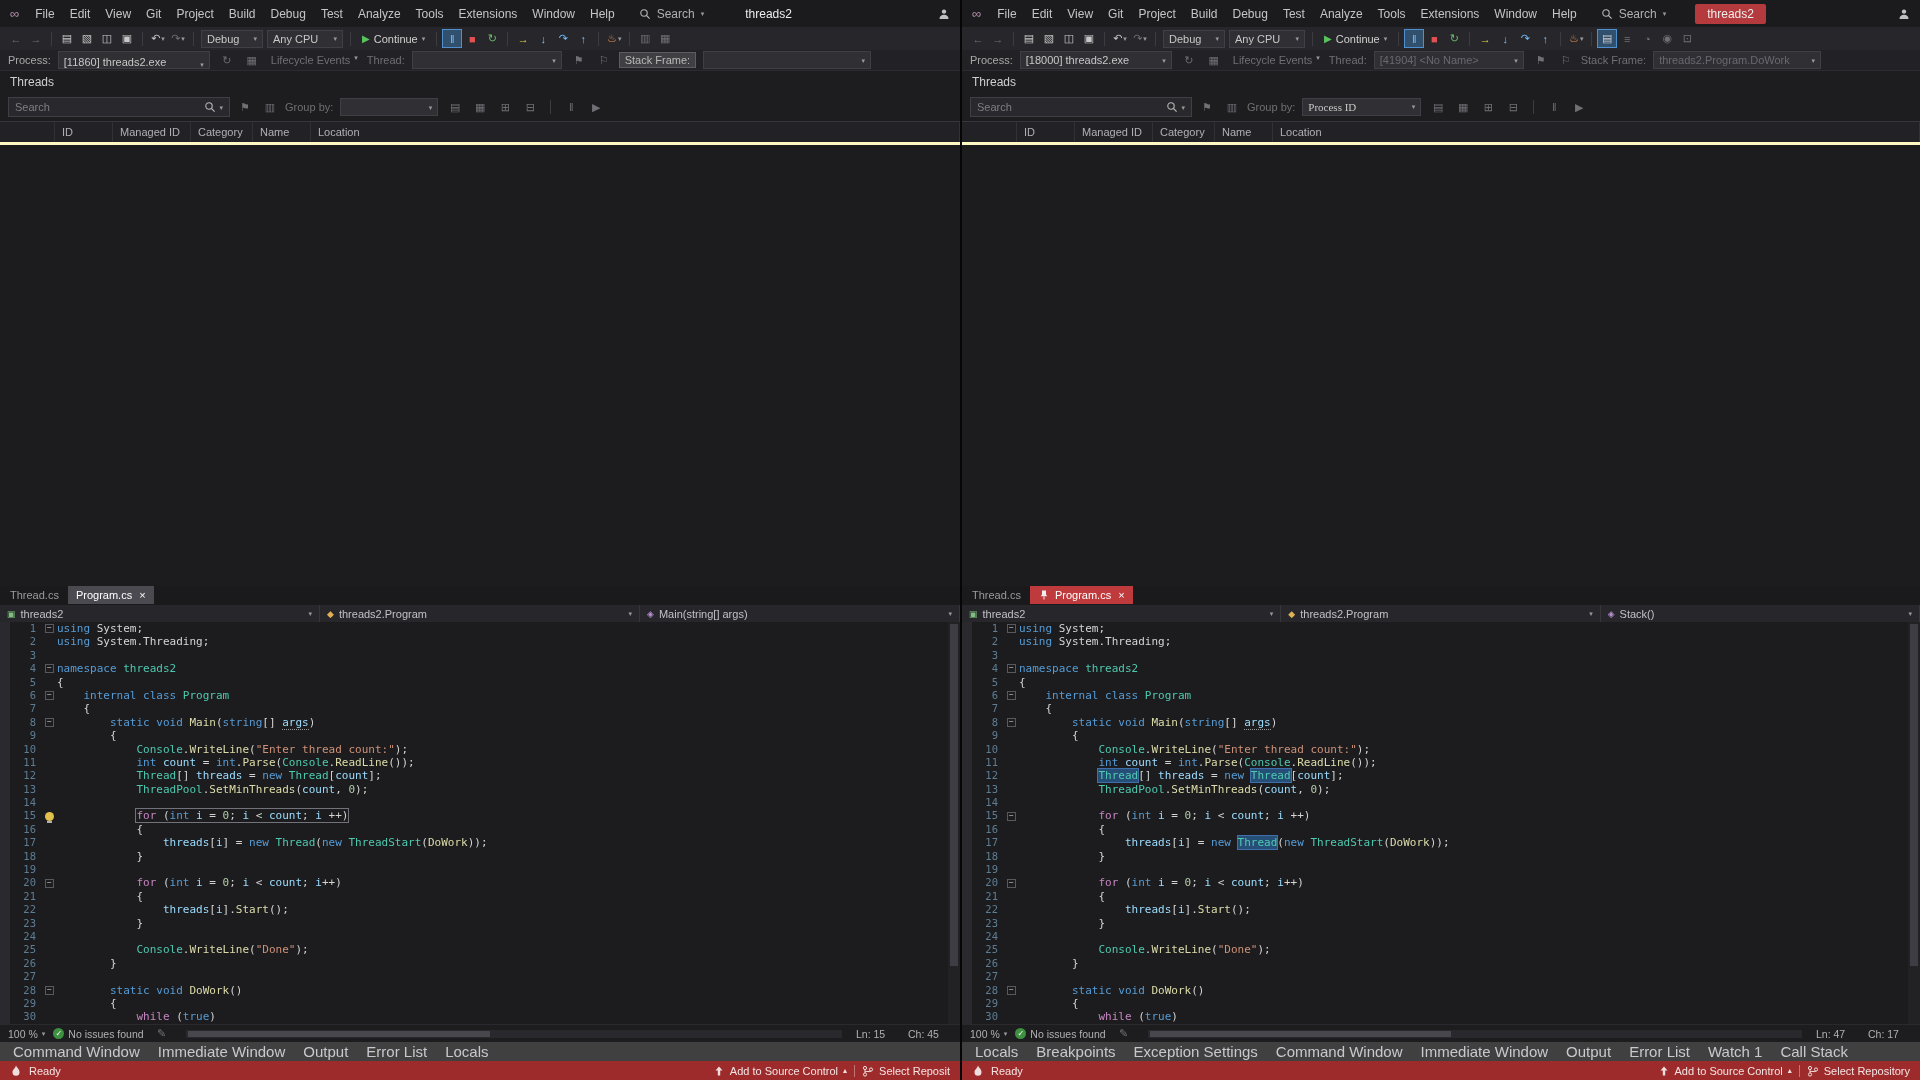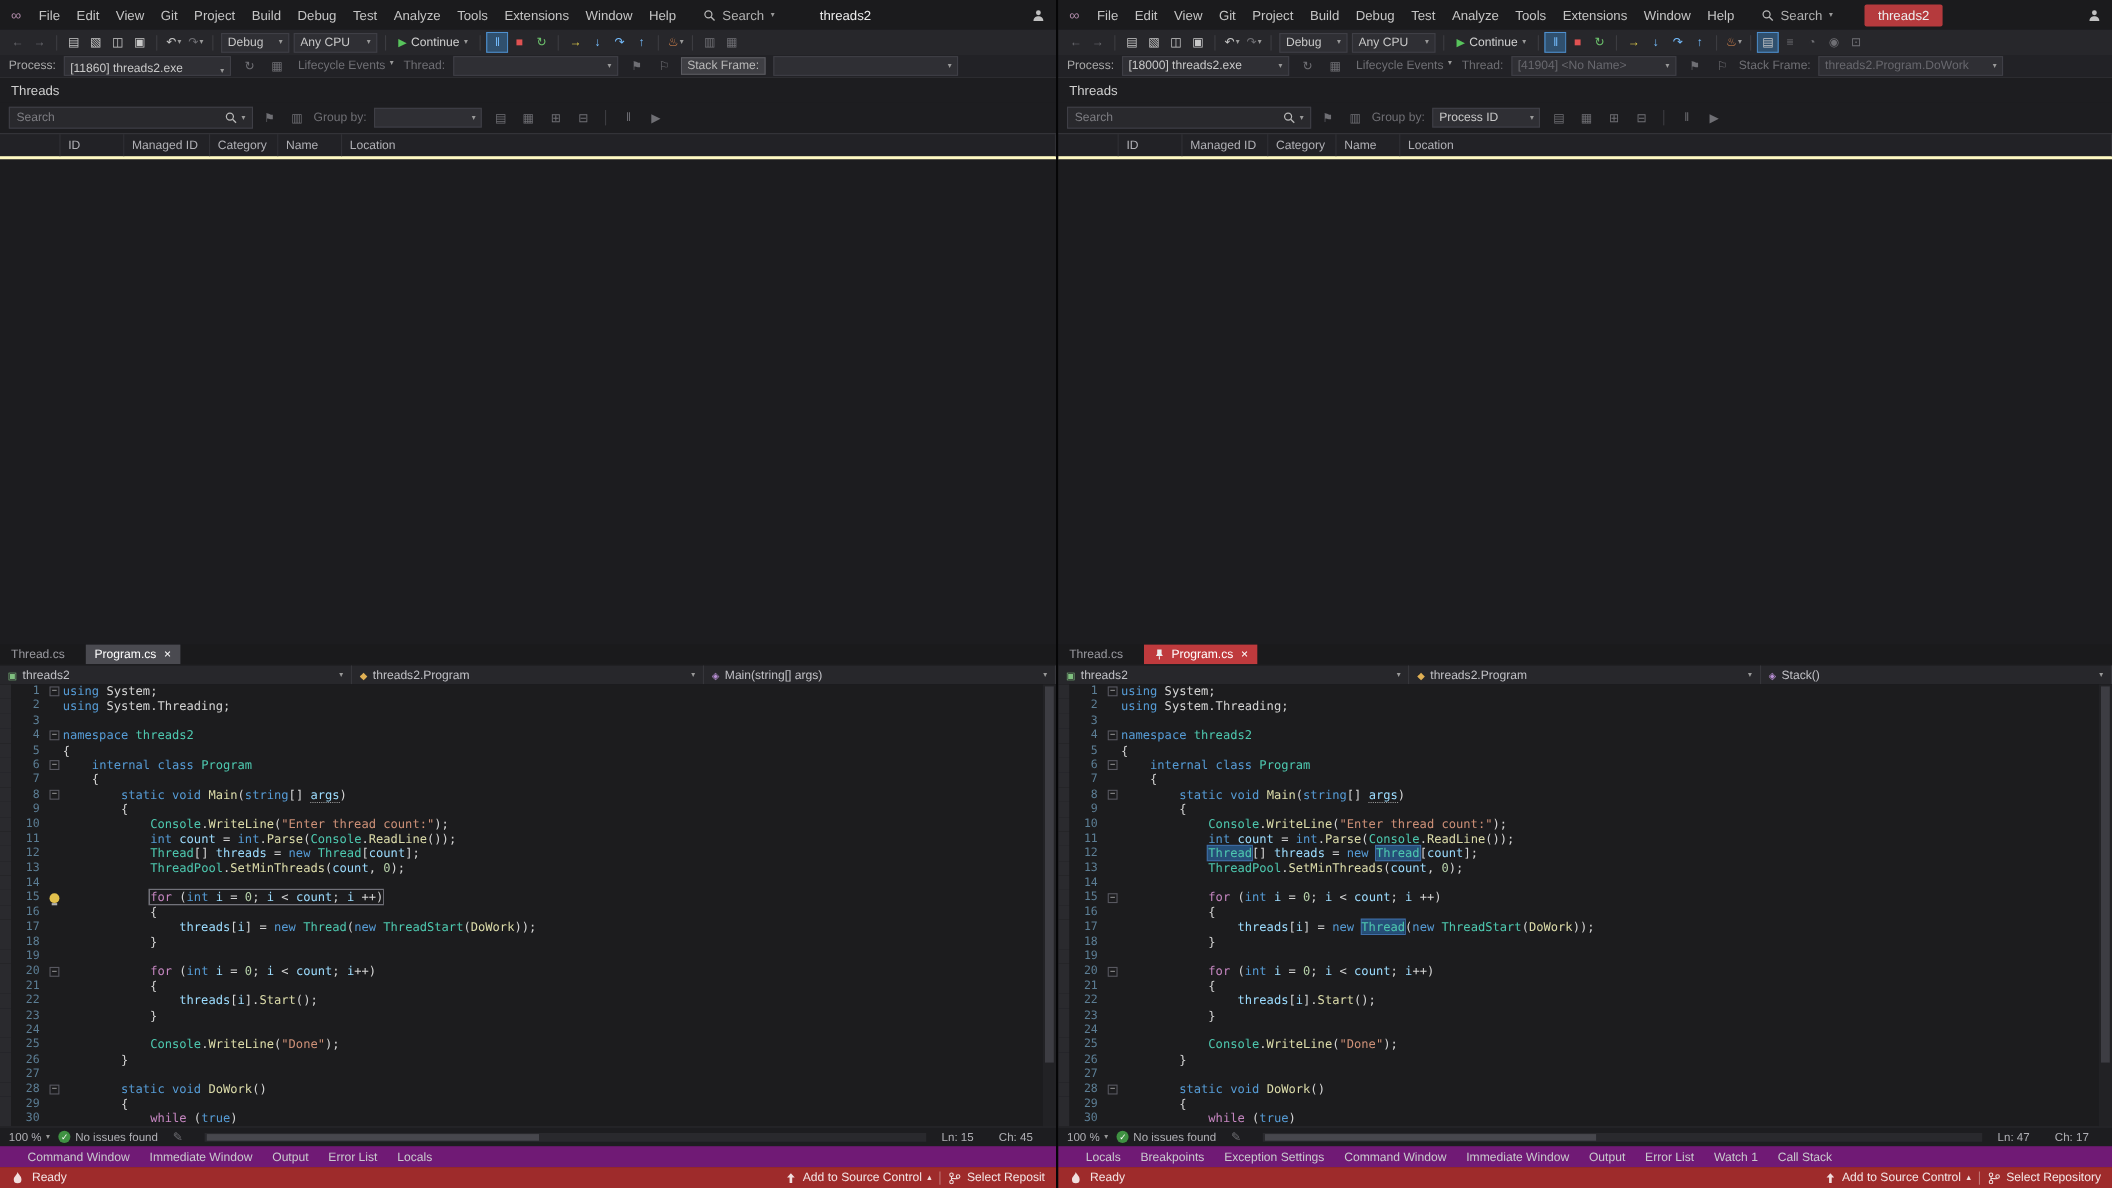--- a/index.html
+++ b/index.html
@@ -38,21 +38,21 @@
   .dbg-label.dim{color:#6f6f74}
   .dbg-label.boxed{background:#3f3f44;box-shadow:inset 0 0 0 1px #5c5c62;padding:2px 6px;color:#b8b8b8}
   .panel-title{height:22px;flex:0 0 22px;display:flex;align-items:center;padding:0 10px;font-size:12px;color:#cfcfcf;background:#1d1d20}
   .panel-toolbar{height:28px;flex:0 0 28px;display:flex;align-items:center;gap:5px;padding:0 8px;background:#1d1d20;font-size:11px}
   .search-box{width:222px;height:20px;background:#29292d;border:1px solid #3f3f46;display:inline-flex;align-items:center;justify-content:space-between;padding:0 6px;font-size:11px;flex:none}
   .ph{color:#7d7d82}
   .sb-right{display:inline-flex;align-items:center;gap:3px}
   .grid-header{height:24px;flex:0 0 24px;display:flex;background:#222226;border-top:1px solid #36363b;border-bottom:3px solid #fef9c3;font-size:11px;color:#b0b0b5}
   .grid-col{display:inline-flex;align-items:center;padding:0 7px;border-right:1px solid #303035;overflow:hidden;white-space:nowrap}
   .grid-body{flex:0 0 441px;background:#1c1c1f}
-  .tabstrip{height:18px;flex:0 0 18px;display:flex;align-items:stretch;background:#1a1a1c;font-size:11px;padding-left:2px;gap:11px}
+  .tabstrip{height:18px;flex:0 0 18px;display:flex;align-items:stretch;background:#1a1a1c;font-size:11px;padding-left:2px;gap:1px}
   .doc-tab{display:inline-flex;align-items:center;gap:5px;padding:0 8px;color:#9a9aa0;white-space:nowrap}
   .doc-tab.active{color:#ffffff}
   .tab-close{font-size:11px;margin-left:2px}
   .navbar{height:18px;flex:0 0 18px;display:flex;background:#27272b;border-top:1px solid #1a1a1c;font-size:11px;color:#c0c0c5}
   .nav-seg{flex:1;display:flex;align-items:center;justify-content:space-between;padding:0 7px;border-right:1px solid #36363b;overflow:hidden}
   .nav-left{display:inline-flex;align-items:center;gap:5px;white-space:nowrap;overflow:hidden}
   .nav-ic{font-size:9px}
   .nav-ic-0{color:#7fbf7f}.nav-ic-1{color:#e0b054}.nav-ic-2{color:#b88fd4}
   .editor{flex:1;display:flex;background:#1c1c1e;overflow:hidden}
   .code-lines{flex:1;font-family:"DejaVu Sans Mono",monospace;font-size:11px;line-height:13.4px;overflow:hidden}
@@ -70,21 +70,21 @@
   .bulb{width:9px;height:9px;border-radius:50%;background:#e2c04c;position:relative;display:inline-block}
   .bulb::after{content:"";position:absolute;left:2px;top:9px;width:5px;height:2px;background:#b0b0b0}
   .vscroll{flex:0 0 12px;background:#222225;display:flex}
   .vthumb{width:8px;margin:2px auto;height:85%;background:#3d3d43}
   .ed-status{height:18px;flex:0 0 18px;display:flex;align-items:center;gap:8px;background:#1d1d20;border-top:1px solid #2a2a2e;font-size:10.5px;color:#b0b0b5;padding:0 8px}
   .zoom,.issues{display:inline-flex;align-items:center;gap:4px;white-space:nowrap}
   .check-circle{width:11px;height:11px;border-radius:50%;background:#3f9142;color:#fff;font-size:8px;display:inline-flex;align-items:center;justify-content:center}
   .hscroll{flex:1;height:8px;background:#29292d;position:relative;margin:0 6px}
   .hthumb{position:absolute;left:2px;top:1px;height:6px;width:46%;background:#47474d}
   .lnch{min-width:44px;color:#b0b0b5;white-space:nowrap}
-  .panel-tabs{height:19px;flex:0 0 19px;display:flex;align-items:center;background:#701a75;font-size:11px;color:#c8c8cd;padding-left:16px;overflow:hidden}
+  .panel-tabs{height:19px;flex:0 0 19px;display:flex;align-items:center;background:#404040;font-size:15px;color:#c8c8cd;padding-left:4px;overflow:hidden}
   .panel-tab{padding:2px 9px;white-space:nowrap}
   .statusbar{height:19px;flex:0 0 19px;display:flex;align-items:center;gap:7px;font-size:11px;color:#f3e4e4;padding:0 10px;overflow:hidden}
   .flex1{flex:1}
   .sb-item{display:inline-flex;align-items:center;gap:5px;white-space:nowrap;overflow:hidden;flex:none}
   .sb-div{width:1px;height:12px;background:rgba(255,255,255,.35);flex:none}
   .svg-ic{display:inline-flex;align-items:center}
 </style>
 </head>
 <body>
 
@@ -763,21 +763,21 @@
             <span class="caret">▾</span>
           </span>
         </span>
         <span class="tb-icon dim">
           <span>⚑</span>
         </span>
         <span class="tb-icon dim">
           <span>▥</span>
         </span>
         <span class="dbg-label dim">Group by:</span>
-        <span class="combo" style="width: 98px;">
+        <span class="combo" style="width: 119px; font-family: Liberation Serif, serif;">
           <span class="combo-val">Process ID</span>
           <span class="caret">▾</span>
         </span>
         <span class="tb-icon dim">
           <span>▤</span>
         </span>
         <span class="tb-icon dim">
           <span>▦</span>
         </span>
         <span class="tb-icon dim">

